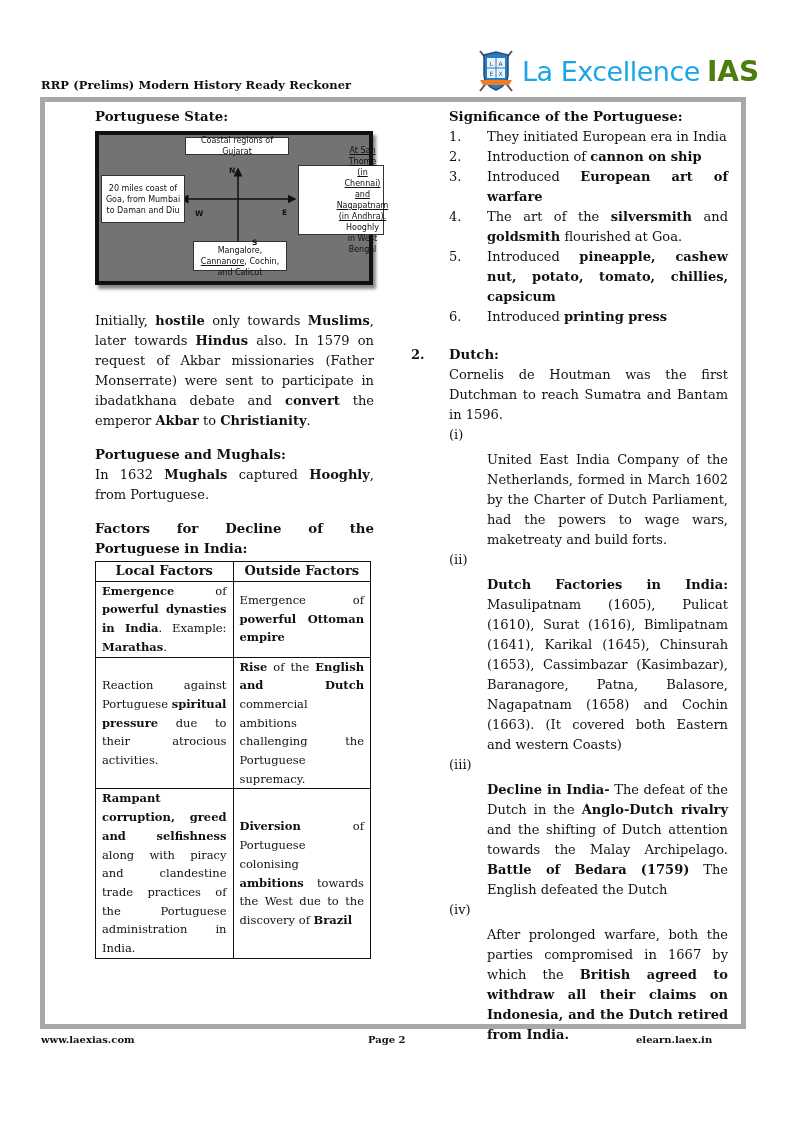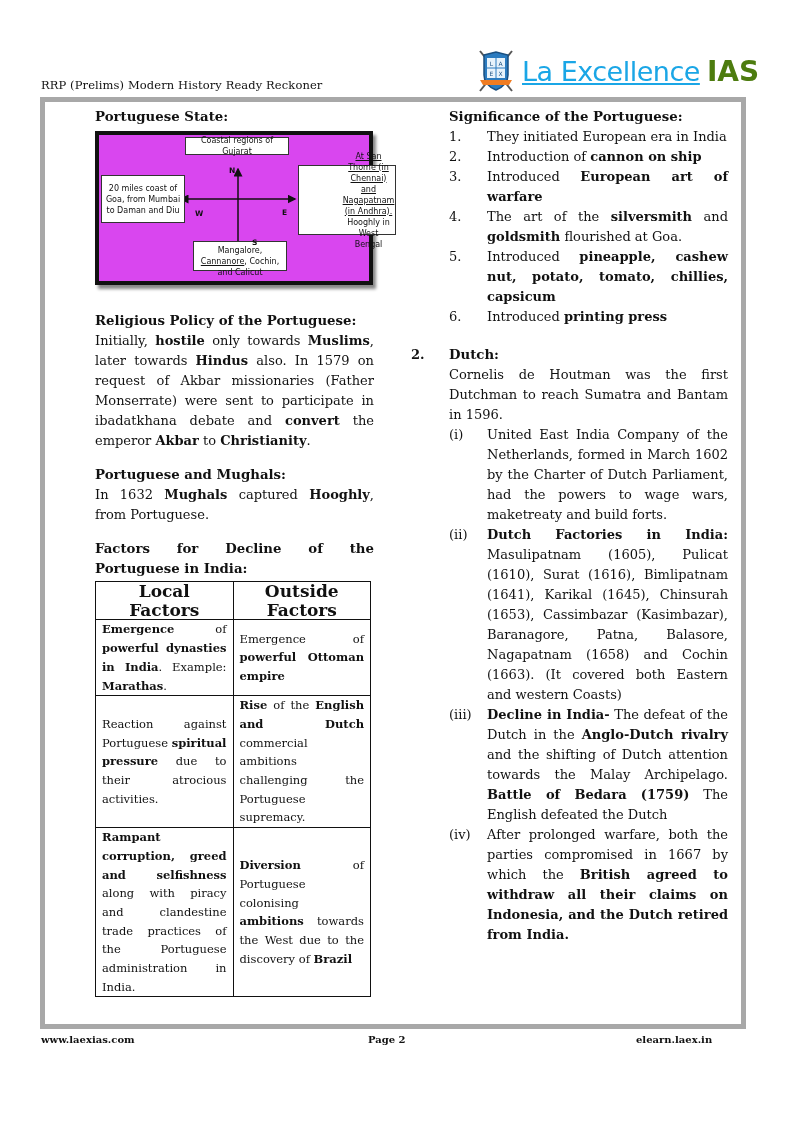--- a/index.html
+++ b/index.html
@@ -1,47 +1,47 @@
 <!DOCTYPE html>
 <html><head>
 <meta charset="utf-8">
 <style>
   html, body { margin:0; padding:0; background:#ffffff; }
   body { width:794px; height:1123px; position:relative; overflow:hidden;
          font-family:"DejaVu Serif", serif; color:#111; }
   .hdr-title { position:absolute; left:41px; top:78px; font-family:"DejaVu Serif", serif;
-               font-weight:normal; font-size:11.5px; letter-spacing:0.1px; }
+               font-weight:bold; font-size:11.5px; letter-spacing:0.1px; }
   .logo { position:absolute; left:476px; top:47px; height:48px; display:flex; align-items:center; }
   .logo-shield { width:40px; height:48px; position:relative; }
-  .logo-text { font-family:"DejaVu Sans", sans-serif; font-size:27px; color:#1aa6e6; margin-left:6px; letter-spacing:-0.5px;text-decoration:underline; }
+  .logo-text { font-family:"DejaVu Sans", sans-serif; font-size:27px; color:#1aa6e6; margin-left:6px; letter-spacing:-0.5px; }
   .logo-ias { font-family:"DejaVu Sans", sans-serif; font-weight:bold; font-size:28px; color:#4d7c0f; margin-left:7px; }
   .frame { position:absolute; left:40px; top:97px; width:696px; height:922px;
            border:5px solid #a8a8a8; background:#fff; }
   .footer { position:absolute; top:1034px; font-family:"DejaVu Serif", serif; font-weight:bold; font-size:10px; }
   .col { position:absolute; font-size:13px; line-height:20px; }
   .col-left { left:95px; top:107px; width:279px; }
   .col-right { left:449px; top:107px; width:279px; }
   .h { font-weight:bold; font-size:13.3px; }
   .just { text-align:justify; }
   b { font-weight:bold; }
   .diagram { position:relative; width:270px; height:146px; margin:4px 0 0 0;
-             border:4px solid #111; box-shadow:3px 4px 3px #888; background:#d946ef; }
+             border:4px solid #111; box-shadow:3px 4px 3px #888; background:#737373; }
   .dbox { position:absolute; border:1px solid #333; background:#fff; font-family:"DejaVu Sans", sans-serif;
           font-size:8px; line-height:11px; text-align:center; display:flex; align-items:center; justify-content:center; padding:1px 2px; box-sizing:border-box; }
   .dlbl { position:absolute; font-family:"DejaVu Sans", sans-serif; font-weight:bold; font-size:7.5px; }
   .u { text-decoration:underline; }
   table.factors { border-collapse:collapse; width:276px; margin-top:2px; font-size:11.5px; line-height:18.7px; }
-  table.factors th { border:1px solid #111; font-weight:bold; padding:0 6px; font-size:17px; }
+  table.factors th { border:1px solid #111; font-weight:bold; padding:0 6px; font-size:13px; }
   table.factors td { border:1px solid #111; padding:0 6px; vertical-align:middle; text-align:justify; }
   .ol { display:flex; }
   .ol .num { width:38px; flex:none; }
   .ol .txt { flex:1; text-align:justify; }
   .sub { display:flex; }
   .sub .num { width:38px; flex:none; }
-  .sub .txt { flex:1; text-align:justify; }
+  .sub .txt { flex:1; text-align:justify;margin-top:25px; }
   .sec2 { position:relative; margin-top:18px; }
   .sec2 .secnum { position:absolute; left:-38px; top:0; font-weight:bold; }
 </style>
 </head>
 <body>
 
 <div class="hdr-title">RRP (Prelims) Modern History Ready Reckoner</div>
 
 <div class="logo">
   <div class="logo-shield">
@@ -75,36 +75,35 @@
           <path d="M0,0 L6,3 L0,6 Z" fill="#111"></path>
         </marker>
       </defs>
       <line x1="139" y1="74" x2="139" y2="34" stroke="#111" stroke-width="1.5" marker-end="url(#ah)"></line>
       <line x1="139" y1="74" x2="139" y2="118" stroke="#111" stroke-width="1.5" marker-end="url(#ah)"></line>
       <line x1="139" y1="64" x2="196" y2="64" stroke="#111" stroke-width="1.5" marker-end="url(#ah)"></line>
       <line x1="139" y1="64" x2="82" y2="64" stroke="#111" stroke-width="1.5" marker-end="url(#ah)"></line>
     </svg>
     <div class="dbox" style="left:86px;top:2px;width:104px;height:18px;">Coastal regions of Gujarat</div>
     <div class="dbox" style="left:2px;top:40px;width:84px;height:48px;">20 miles coast of Goa, from Mumbai to Daman and Diu</div>
-    <div class="dbox" style="left:199px;top:30px;width:98px;height:70px;flex-direction:column;padding-left:45px;">
+    <div class="dbox" style="left:199px;top:30px;width:86px;height:70px;flex-direction:column;padding-left:45px;">
       <span class="u">At San Thome (in Chennai) and</span>
       <span class="u">Nagapatnam (in Andhra).</span>
       <span>Hooghly in West Bengal</span>
     </div>
     <div class="dbox" style="left:94px;top:106px;width:94px;height:30px;display:block;padding-top:3px;">
       <span>Mangalore, </span><span class="u">Cannanore</span><span>, Cochin, and Calicut</span>
     </div>
     <span class="dlbl" style="left:130px;top:26px;">N</span>
     <span class="dlbl" style="left:153px;top:98px;">S</span>
     <span class="dlbl" style="left:183px;top:68px;">E</span>
     <span class="dlbl" style="left:96px;top:69px;">W</span>
   </div>
 
   <div style="height:26px"></div>
-  <div class="h">Religious Policy of the Portuguese:</div>
   <div class="just">
     <span>Initially, </span><b>hostile</b><span> only towards </span><b>Muslims</b><span>, later towards </span><b>Hindus</b><span> also. In 1579 on request of Akbar missionaries (Father Monserrate) were sent to participate in ibadatkhana debate and </span><b>convert</b><span> the emperor </span><b>Akbar</b><span> to </span><b>Christianity</b><span>.</span>
   </div>
 
   <div style="height:14px"></div>
   <div class="h">Portuguese and Mughals:</div>
   <div class="just">
     <span>In 1632 </span><b>Mughals</b><span> captured </span><b>Hooghly</b><span>, from Portuguese.</span>
   </div>
 

